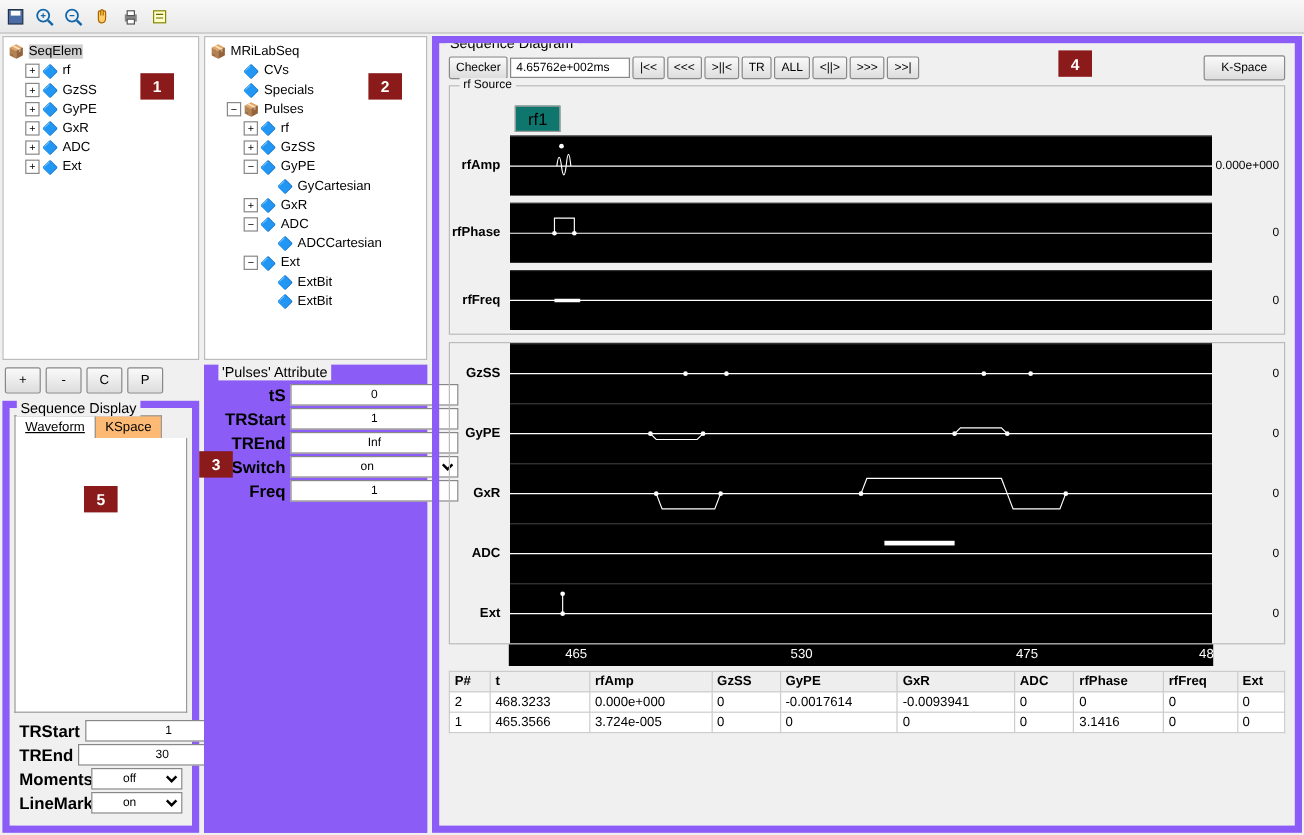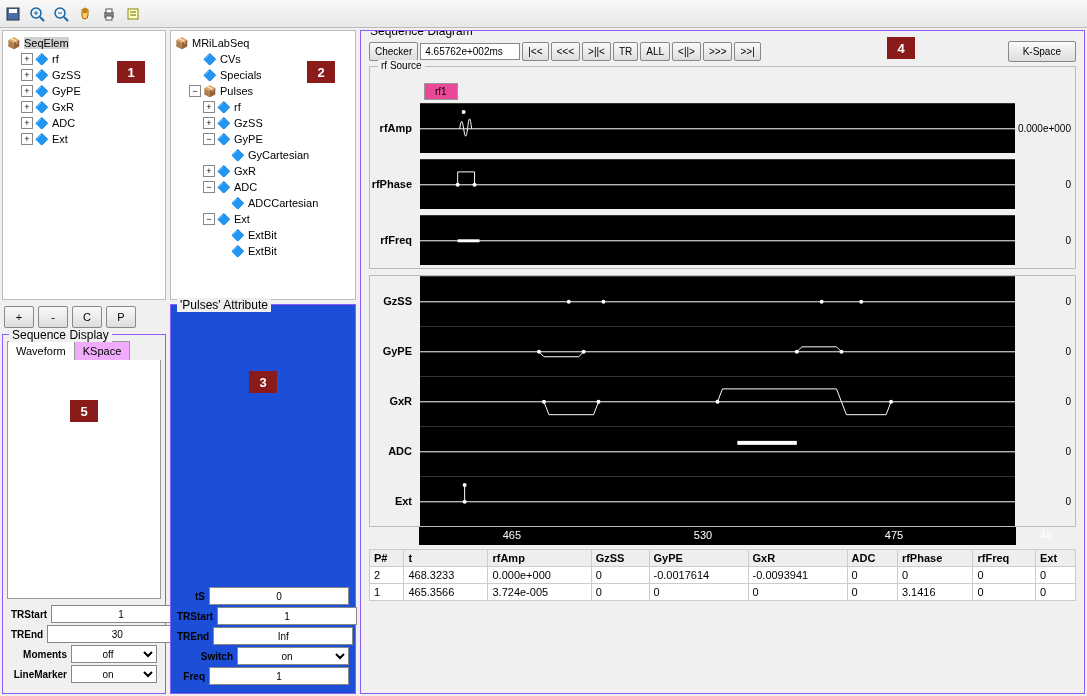--- a/index.html
+++ b/index.html
@@ -17,39 +17,39 @@
 .tree-exp.blank { border: none; }
 .tree-icon { width: 14px; height: 14px; margin-right: 3px; display: inline-flex; align-items: center; justify-content: center; }
 .tree-label.sel { background: #d0d0d0; }
 .indent1 { padding-left: 14px; }
 .indent2 { padding-left: 28px; }
 .indent3 { padding-left: 42px; }
 .badge { position: absolute; width: 28px; height: 22px; background: #8b1a1a; color: #fff; display: flex; align-items: center; justify-content: center; font-weight: bold; font-size: 13px; }
 .btnrow { display: flex; gap: 4px; padding: 4px; }
 .btn { border: 1px solid #888; background: linear-gradient(#fafafa,#ddd); padding: 4px 8px; cursor: pointer; border-radius: 2px; }
 .btn.big { padding: 6px 12px; font-weight: bold; }
-.fieldset { border: 1px solid #8b5cf6; margin: 2px; position: relative; padding: 6px 4px 4px 4px; }
+.fieldset { border: 6px solid #8b5cf6; margin: 2px; position: relative; padding: 6px 4px 4px 4px; }
 .fieldset-legend { position: absolute; top: -7px; left: 6px; background: #f0f0f0; padding: 0 3px; font-size: 12px; }
 .tabs { display: flex; }
-.tab { border: 1px solid #999; border-bottom: none; padding: 3px 8px; background: #f0abfc; cursor: pointer; margin-right: -1px; }
-.tab.active { background: #fff; }
+.tab { border: 1px solid #999; border-bottom: none; padding: 3px 8px; background: #fdba74; cursor: pointer; margin-right: -1px; }
+.tab.active { background: #fff; text-decoration: underline; }
 .formrow { display: flex; align-items: center; margin: 2px 0; }
-.formrow label { width: 60px; text-align: right; padding-right: 4px; font-weight: bold; font-size: 10px; }
+.formrow label { width: 60px; text-align: right; padding-right: 4px; font-weight: bold; font-size: 14px; }
 .formrow input, .formrow select { flex: 1; border: 1px solid #888; height: 18px; padding: 0 3px; font-size: 10px; text-align: center; background: #fff; }
 .seq-top { display: flex; align-items: center; gap: 2px; padding: 4px; flex-wrap: wrap; }
 .seq-top .btn { padding: 3px 5px; font-size: 10px; }
 .seq-msvalue { border: 1px solid #888; padding: 2px 4px; background: #fff; min-width: 100px; font-size: 10px; }
 .seq-body { flex: 1; margin: 0 4px; position: relative; }
-.rf-tab { display: inline-block; border: 1px solid #999; padding: 2px 10px; background: #ec4899; margin: 4px 0 0 4px; font-size: 10px; }
+.rf-tab { display: inline-block; border: 1px solid #999; padding: 2px 10px; background: #0f766e; margin: 4px 0 0 4px; font-size: 14px; }
 .wave-row { display: flex; align-items: center; }
 .wave-label { width: 50px; text-align: right; padding-right: 8px; font-size: 11px; font-weight: bold; }
 .wave-plot { flex: 1; background: #000; position: relative; border-top: 1px solid #333; }
 .wave-value { width: 60px; text-align: right; padding-right: 4px; font-size: 10px; }
 .axis { height: 18px; background: #000; color: #fff; display: flex; position: relative; font-size: 10px; }
-.axis span { position: absolute; top: 2px; margin-left: 36px; }
+.axis span { position: absolute; top: 2px; }
 .data-table { width: 100%; border-collapse: collapse; font-size: 10px; margin-top: 4px; }
 .data-table th, .data-table td { border: 1px solid #ccc; padding: 2px 4px; text-align: left; background: #fff; }
 .data-table th { background: #eee; }
 svg { display: block; }
 </style>
 </head>
 <body>
 
 <div class="toolbar">
   <span class="toolbar-icon">
@@ -240,21 +240,21 @@
             <span class="tree-icon">🔷</span>
             <span>ExtBit</span>
           </div>
           <div class="tree-item indent3">
             <span class="tree-exp blank"></span>
             <span class="tree-icon">🔷</span>
             <span>ExtBit</span>
           </div>
         </div>
     </div>
-    <div class="fieldset" style="flex:1;display:flex;flex-direction:column;background:#1d4ed8">
+    <div class="fieldset" style="flex:1;display:flex;flex-direction:row;background:#8b5cf6">
       <span class="fieldset-legend">'Pulses' Attribute</span>
       <div style="flex:1;position:relative">
         <div class="badge" style="top:60px;left:50%;transform:translateX(-50%)">3</div>
       </div>
       <div style="padding:2px">
         <div class="formrow">
             <label>tS</label>
             <input value="0" style="">
           </div>
         <div class="formrow">

